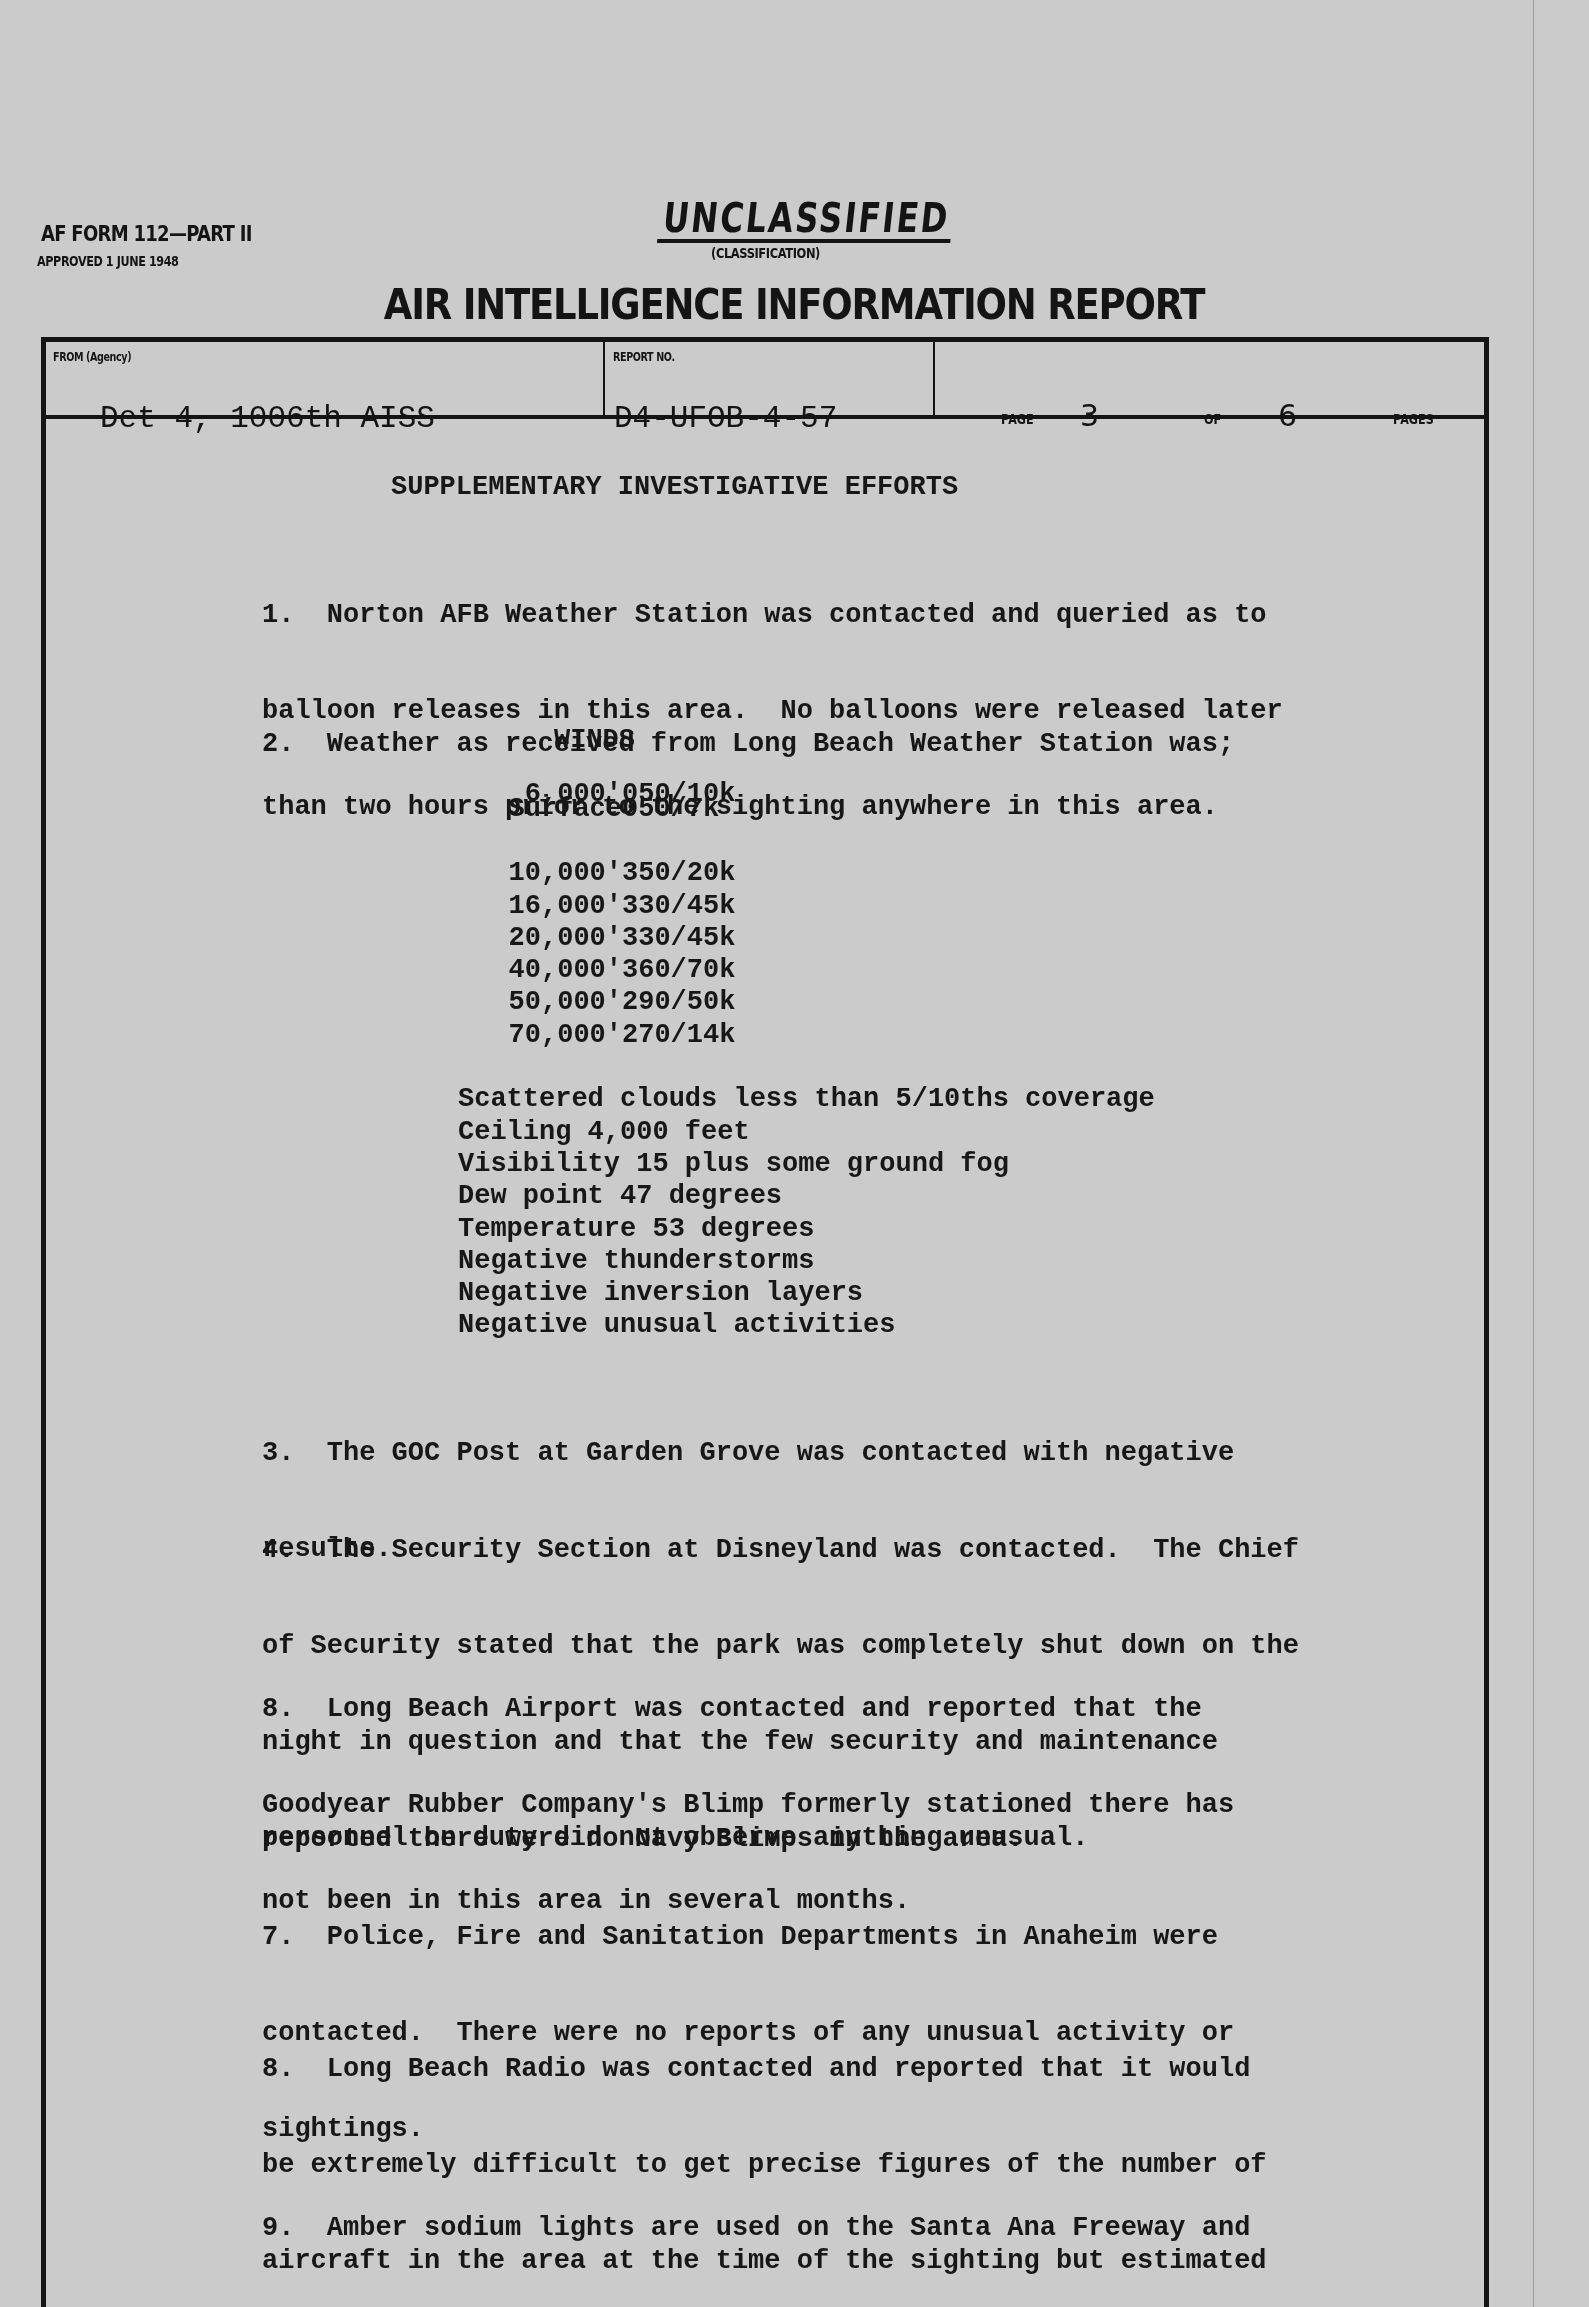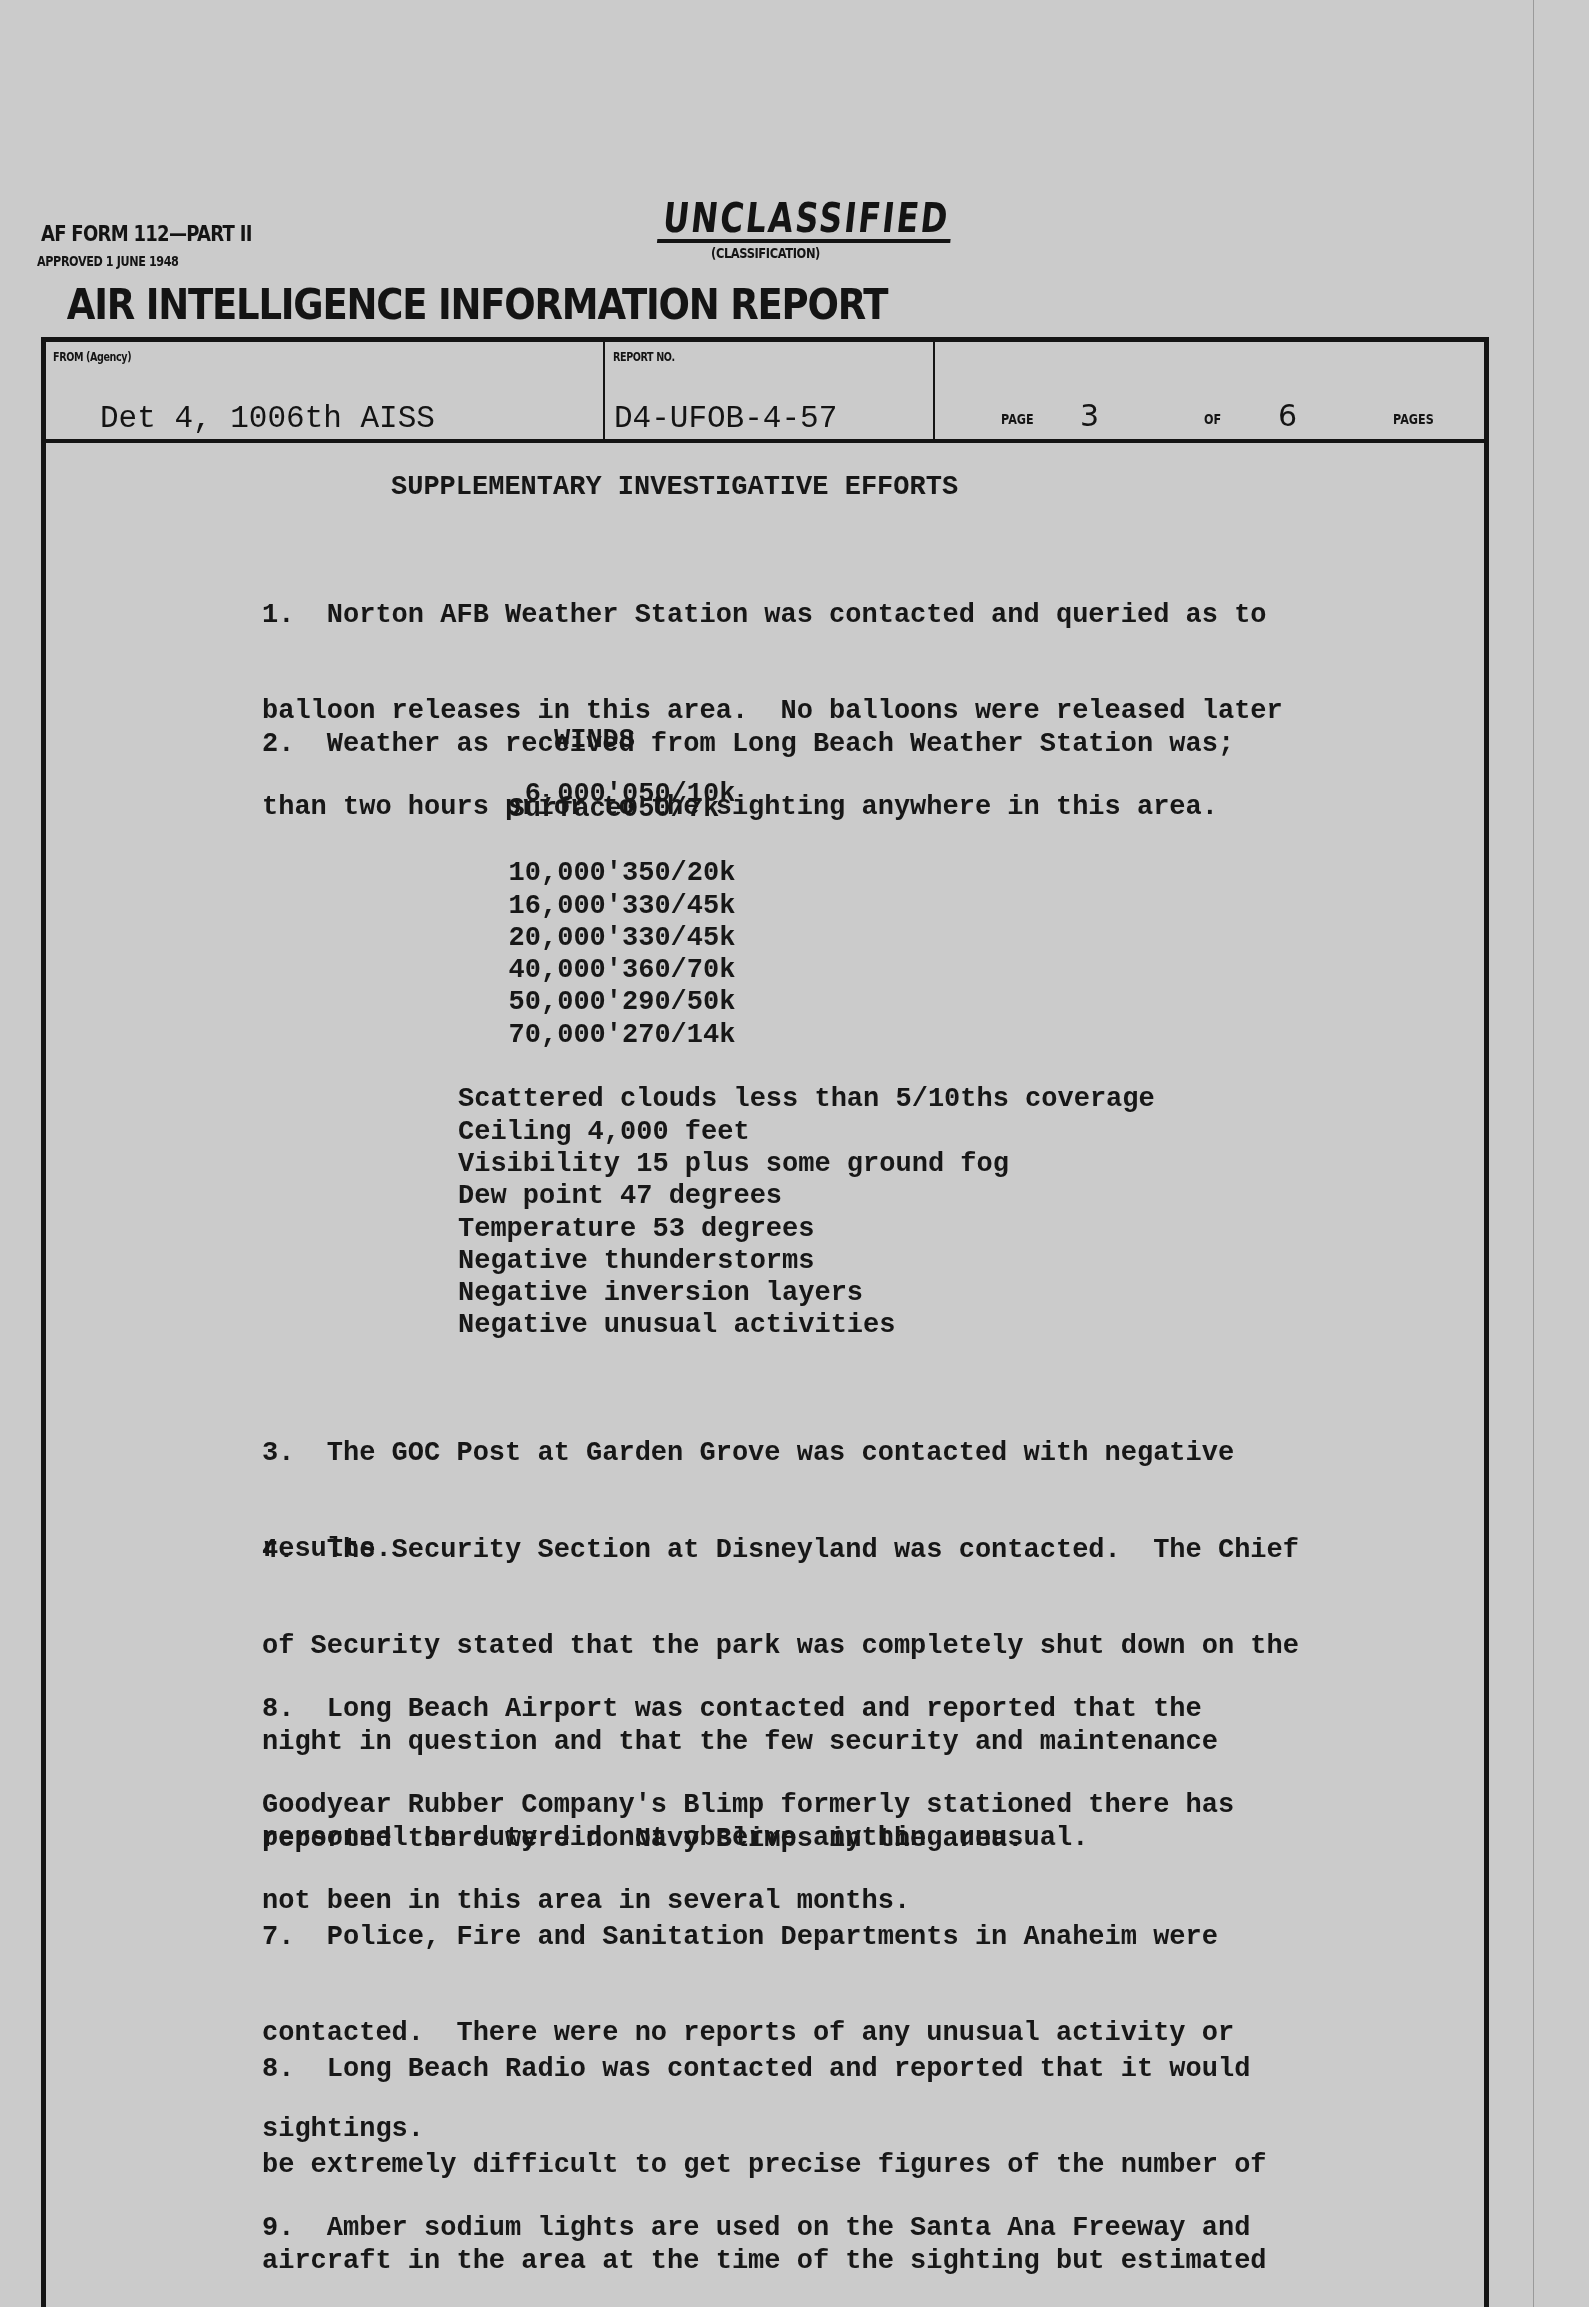--- a/index.html
+++ b/index.html
@@ -20,30 +20,30 @@
   #class-top { left: 618px; top: 198px; width: 295px; text-align: center; }
   .stamp {
     font-family: "DejaVu Sans", sans-serif; font-weight: bold;
     font-size: 41px; letter-spacing: 2.8px;
     display: inline-block; padding: 0 4.6px;
     border-bottom: 4.6px solid #141414;
     transform: scaleX(0.78) skewX(-8deg);
     line-height: 1;
   }
   .stamp-sub { font-size: 14px; letter-spacing: -0.5px; transform: scaleX(0.82); display: block; margin-top: 1.8px; }
-  #report-title { left: 0; width: 1589px; top: 279px; text-align: left; font-size: 43px; letter-spacing: -1.4px; }
+  #report-title { left: 0; width: 1589px; top: 279px; text-align: center; font-size: 43px; letter-spacing: -1.4px; }
   #report-title span { display: inline-block; transform: scaleX(0.86); }
 
   
   #frame {
     left: 41px; top: 337px; width: 1448px; height: 1991px;
     border: 5.5px solid #141414; box-sizing: border-box;
   }
   #header-row {
-    position: absolute; left: 0; top: 0; right: 0; height: 101px;
+    position: absolute; left: 0; top: 0; right: 0; height: 77px;
     border-bottom: 4.2px solid #141414; box-sizing: border-box;
   }
   .cell-divider { position: absolute; top: 0; bottom: 0; width: 2.3px; background: #141414; }
   .cell-label { position: absolute; top: 8.3px; font-size: 12px; letter-spacing: -0.5px; transform: scaleX(0.8); transform-origin: left; }
   .cell-value { position: absolute; top: 59px; font-size: 31px; }
   .small-cap { position: absolute; top: 69px; font-size: 14px; transform: scaleX(0.8); transform-origin: left; }
   .hand { font-family: "DejaVu Sans", sans-serif; font-size: 30px; position: absolute; top: 56px; font-weight: normal; }
 
   
   .tw { font-family: "Liberation Mono", "DejaVu Sans Mono", monospace; font-size: 27px; line-height: 32px; white-space: pre; font-weight: bold; color: #171717; }

